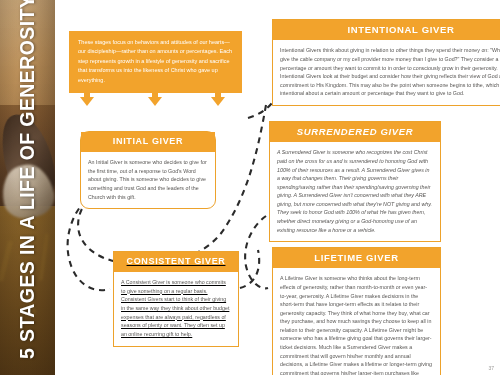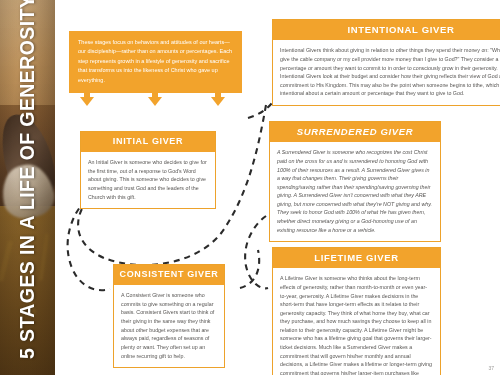--- a/index.html
+++ b/index.html
@@ -142,23 +142,23 @@
   }
   .arrow-stem {
     position: absolute;
     top: 93px;
     width: 6px; height: 5px;
     background: #f2a32c;
   }
 
   
   #card-intentional { left: 272px; top: 19px;  width: 258px; }
-  #card-initial     { left: 80px;  top: 131px; width: 136px; }
+  #card-initial     { left: 80px;  top: 131px; width: 136px; border-radius: 9px; }
   #card-surrendered { left: 269px; top: 121px; width: 172px; font-style: italic; }
-  #card-consistent  { left: 113px; top: 264px; width: 112px; }
+  #card-consistent  { left: 113px; top: 251px; width: 126px; text-decoration: underline; }
   #card-lifetime    { left: 272px; top: 247px; width: 169px; }
 
   #card-intentional .card-header,
   #card-surrendered .card-header,
   #card-lifetime .card-header { font-size: 9.5px; }
   #card-initial .card-header,
   #card-consistent .card-header { font-size: 9px; }
 
   #card-intentional .card-body { font-size: 5.3px; line-height:1.62; }
   #card-surrendered .card-body { font-size: 5.3px; line-height:1.62; }

